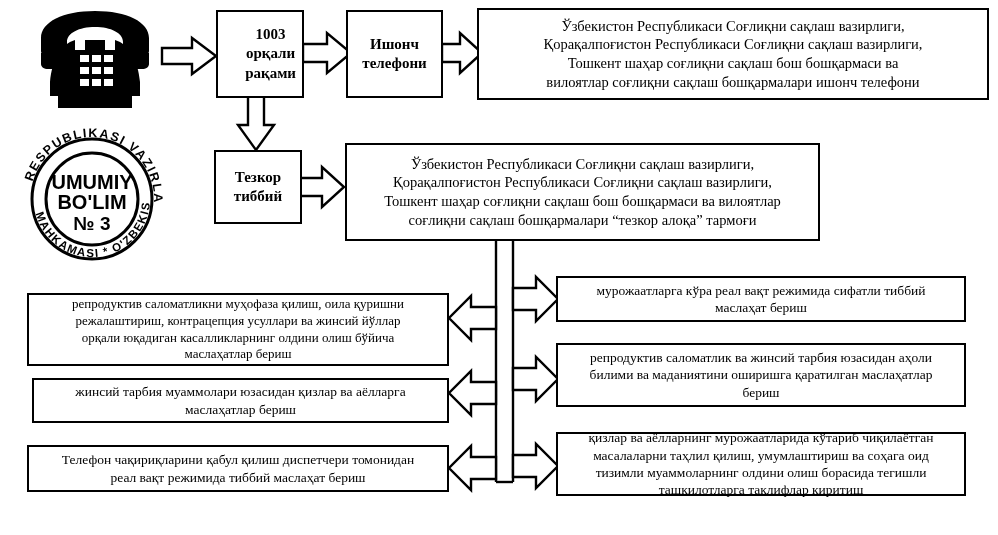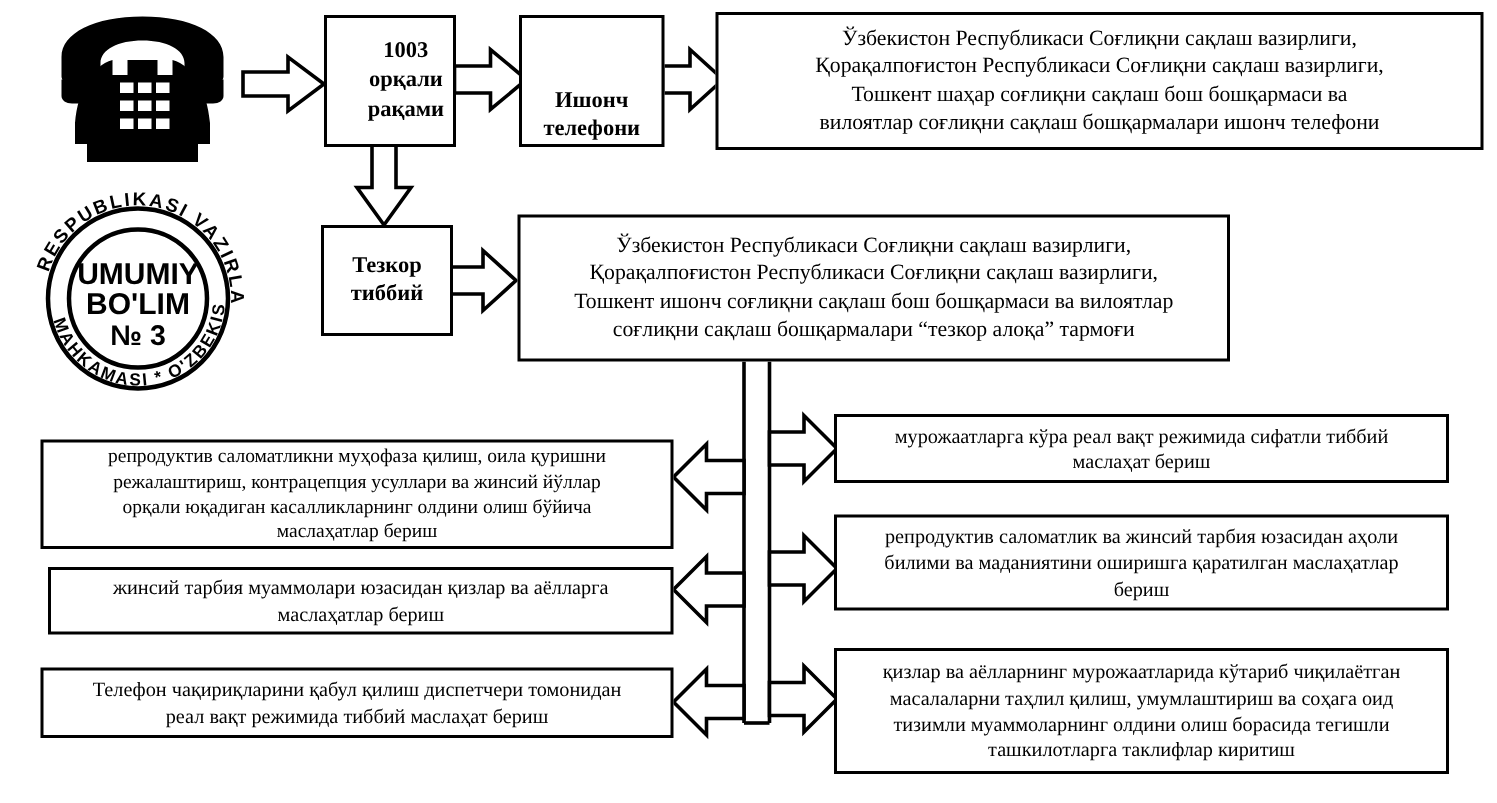--- a/index.html
+++ b/index.html
@@ -117,21 +117,21 @@
   </div>
 
   <div class="box bold" style="left:216px;top:10px;width:88px;height:88px;font-size:15px;justify-content:flex-end;">
     <span class="txt">
       <span>1003</span><br>
       <span>орқали</span><br>
       <span>рақами</span>
     </span>
   </div>
 
-  <div class="box bold" style="left:346px;top:10px;width:97px;height:88px;font-size:15px;align-items:flex-end;">
+  <div class="box bold" style="left:346px;top:10px;width:97px;height:88px;font-size:15px;">
     <span class="txt">
       <span>Ишонч</span><br>
       <span>телефони</span>
     </span>
   </div>
 
   <div class="box" style="left:477px;top:8px;width:512px;height:92px;font-size:14.5px;">
     <span class="txt">
       <span>Ўзбекистон Республикаси Соғлиқни сақлаш вазирлиги,</span><br>
       <span>Қорақалпоғистон Республикаси Соғлиқни сақлаш вазирлиги,</span><br>
@@ -144,21 +144,21 @@
     <span class="txt">
       <span>Тезкор</span><br>
       <span>тиббий</span>
     </span>
   </div>
 
   <div class="box" style="left:345px;top:143px;width:475px;height:98px;font-size:14.5px;">
     <span class="txt">
       <span>Ўзбекистон Республикаси Соғлиқни сақлаш вазирлиги,</span><br>
       <span>Қорақалпоғистон Республикаси Соғлиқни сақлаш вазирлиги,</span><br>
-      <span>Тошкент ишонч соғлиқни сақлаш бош бошқармаси ва вилоятлар</span><br>
+      <span>Тошкент шаҳар соғлиқни сақлаш бош бошқармаси ва вилоятлар</span><br>
       <span>соғлиқни сақлаш бошқармалари “тезкор алоқа” тармоғи</span>
     </span>
   </div>
 
   <div class="box" style="left:27px;top:281px;width:422px;height:73px;font-size:13px;margin-top:12px;">
     <span class="txt">
       <span>репродуктив саломатликни муҳофаза қилиш, оила қуришни</span><br>
       <span>режалаштириш, контрацепция усуллари ва жинсий йўллар</span><br>
       <span>орқали юқадиган касалликларнинг олдини олиш бўйича</span><br>
       <span>маслаҳатлар бериш</span>
@@ -187,21 +187,21 @@
   </div>
 
   <div class="box" style="left:556px;top:343px;width:410px;height:64px;font-size:13.5px;">
     <span class="txt">
       <span>репродуктив саломатлик ва жинсий тарбия юзасидан аҳоли</span><br>
       <span>билими ва маданиятини оширишга қаратилган маслаҳатлар</span><br>
       <span>бериш</span>
     </span>
   </div>
 
-  <div class="box" style="left:556px;top:432px;width:410px;height:84px;font-size:13.5px;">
+  <div class="box" style="left:556px;top:432px;width:410px;height:64px;font-size:13.5px;">
     <span class="txt">
       <span>қизлар ва аёлларнинг мурожаатларида кўтариб чиқилаётган</span><br>
       <span>масалаларни таҳлил қилиш, умумлаштириш ва соҳага оид</span><br>
       <span>тизимли муаммоларнинг олдини олиш борасида тегишли</span><br>
       <span>ташкилотларга таклифлар киритиш</span>
     </span>
   </div>
 
 </div>
 

